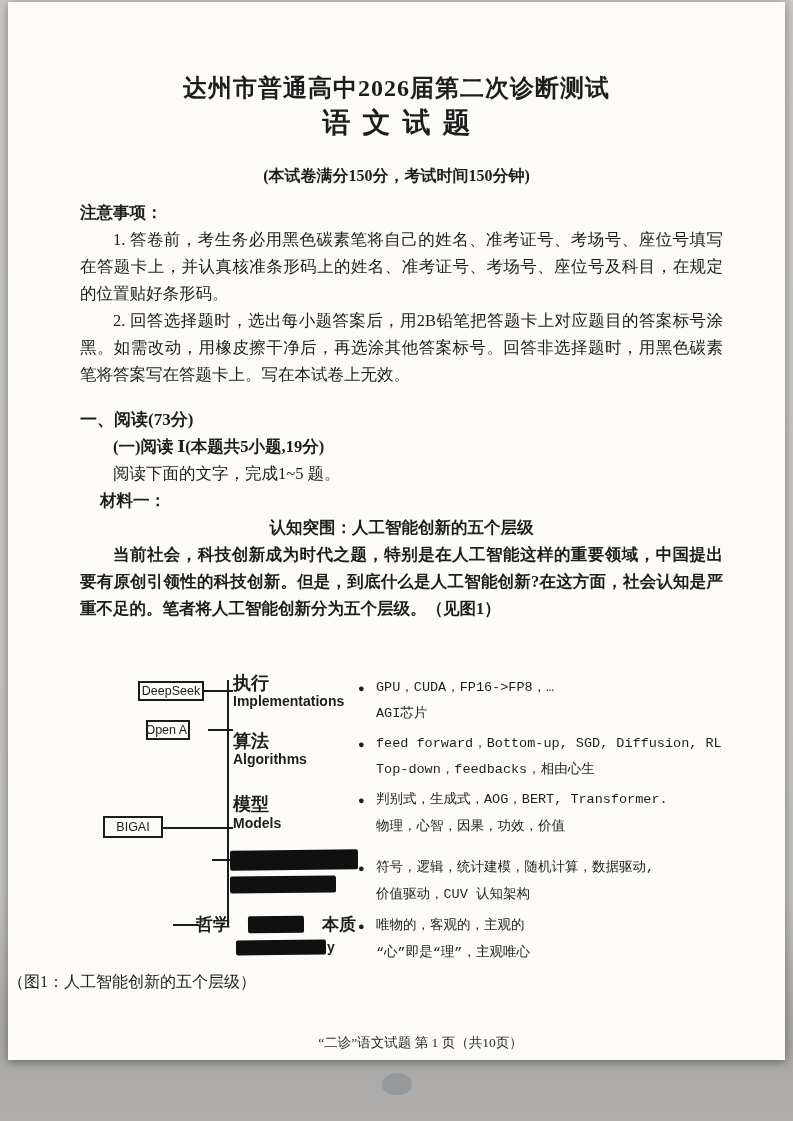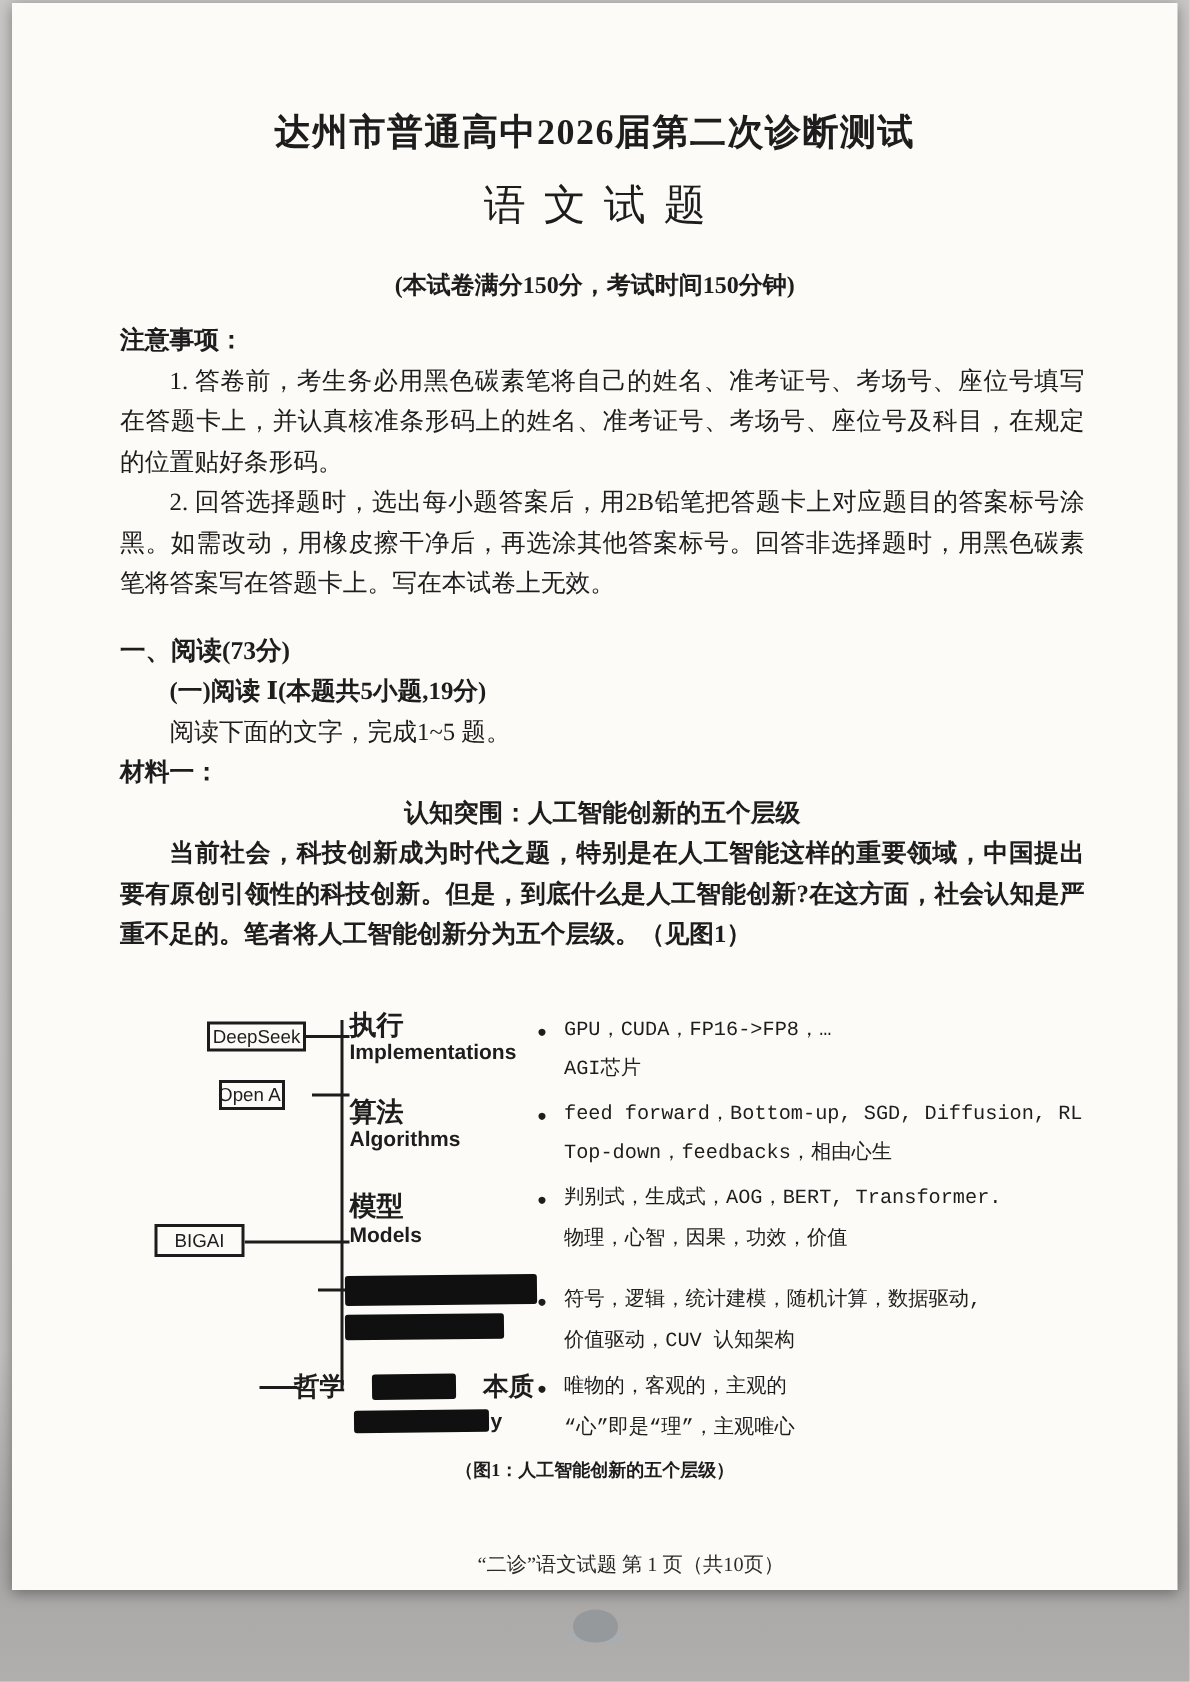--- a/index.html
+++ b/index.html
@@ -12,32 +12,32 @@
   .canvas {
     position:relative; width:793px; height:1121px; overflow:hidden;
     background:linear-gradient(180deg,#c9c8c6 0%,#c2c1bf 80%,#a7a6a4 92%,#b0afad 100%);
   }
   .paper {
     position:absolute; left:8px; top:2px; width:777px; height:1058px;
     background:#fcfbf7;
     box-shadow:0 2px 9px rgba(0,0,0,.38);
   }
   .title1 { padding-top:70px; text-align:center; font-size:24px; font-weight:bold; letter-spacing:1px; }
-  .title2 { margin-top:14px; text-align:center; font-size:28px; font-weight:normal; letter-spacing:12px; padding-left:12px; }
+  .title2 { margin-top:0; text-align:center; font-size:28px; font-weight:bold; letter-spacing:12px; padding-left:12px; }
   .info   { margin-top:24px; text-align:center; font-size:16px; font-weight:bold; }
   .content {
     margin:12px 62px 0 72px;
     font-size:16.5px; line-height:27px; text-align:justify;
   }
   .notice-head { font-weight:bold; }
   p.para { text-indent:2em; }
   .bold { font-weight:bold; }
   .sec    { font-weight:bold; font-size:17px; margin-top:18px; }
   .subsec { font-weight:bold; text-indent:2em; }
-  .mat-label { font-weight:bold; }
+  .mat-label { font-weight:bold;margin-left:20px; }
   .mat-title { font-weight:bold; text-align:center; }
 
   
   .figure { position:absolute; left:0; top:664px; width:777px; height:340px; }
   .vl { position:absolute; width:2px; background:#1c1c1c; }
   .hl { position:absolute; height:2px; background:#1c1c1c; }
   .tagbox {
     position:absolute; height:20px; border:2px solid #1c1c1c;
     display:flex; align-items:center; justify-content:center;
     font-family:"Liberation Sans","DejaVu Sans",sans-serif;
@@ -63,21 +63,21 @@
   .redact.abs { position:absolute; }
   .lvl5-row {
     position:absolute; font-family:Liberation Serif, serif;
     font-weight:bold; font-size:17px; white-space:nowrap;
     display:flex; align-items:center; gap:18px;
   }
   .lvl5-en { position:absolute; display:flex; align-items:flex-end; gap:1px;
     font-family:"Liberation Sans","DejaVu Sans",sans-serif; font-weight:bold; font-size:14px; }
   .fig-caption {
     position:absolute; left:0; top:306px; width:100%;
-    text-align:center; font-weight:bold; font-size:12px;
+    text-align:left; font-weight:normal; font-size:16px;
   }
   .footer {
     position:absolute; left:0; right:0; bottom:8px;
     text-align:center; font-size:13.5px; color:#2a2a2a;padding-left:48px;
   }
   .watermark {
     position:absolute; top:1073px; left:50%; transform:translateX(-50%);
     width:30px; height:22px; border-radius:50% 50% 46% 46%;
     background:#90959a; opacity:.8;
     box-shadow:-9px 7px 0 -6px #a9aeb2, 9px 7px 0 -6px #a9aeb2;

